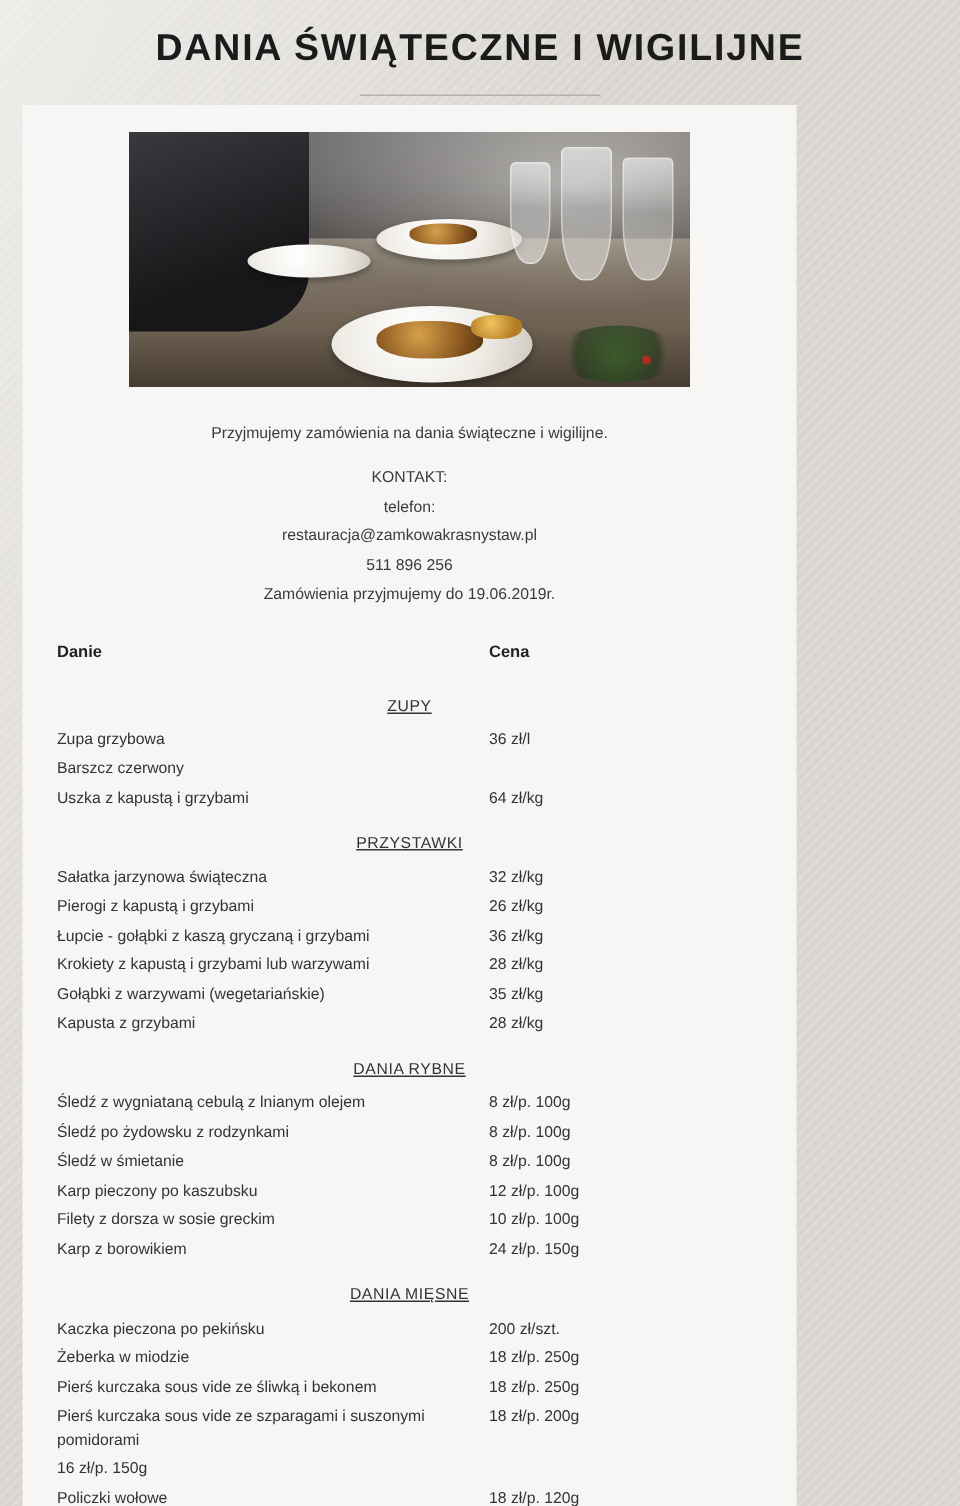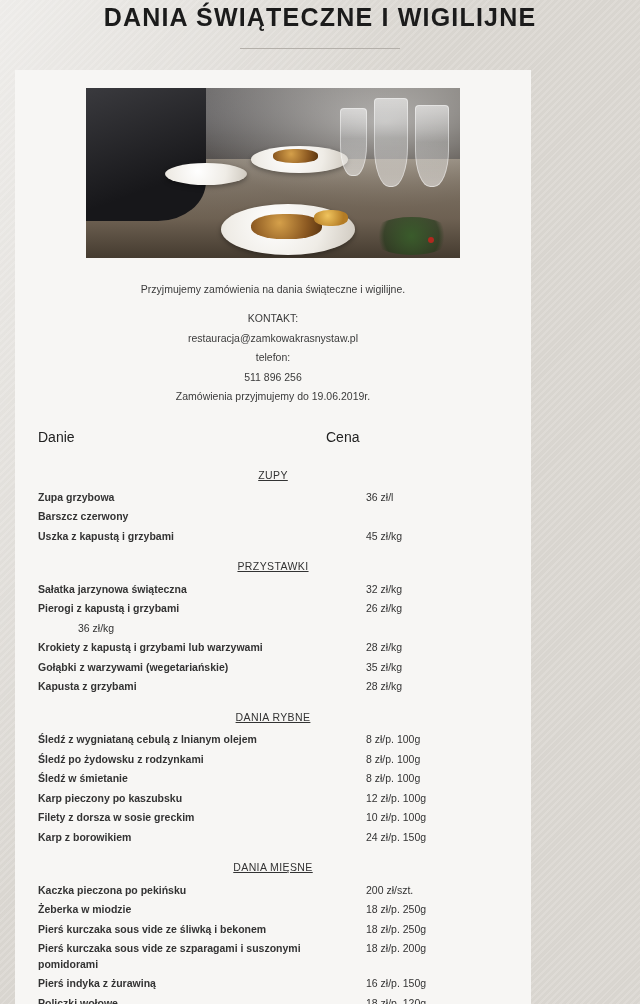--- a/index.html
+++ b/index.html
@@ -27,21 +27,21 @@
       #e6e3de;
     z-index: 0;
   }
   .page {
     position: relative;
     z-index: 1;
     width: 640px;
     height: 1004px;
   }
   .header {
-    padding-top: 3px;
+    padding-top: 18px;
     text-align: center;
   }
   .header h1 {
     margin: 0;
     font-size: 25px;
     font-weight: bold;
     letter-spacing: 1.2px;
     color: #1b1b1b;
   }
   .header-rule {
@@ -142,44 +142,44 @@
     line-height: 1.85;
     color: #3b3b3b;
   }
   .intro .blank { height: 10px; }
   .menu {
     margin: 22px auto 0 auto;
     width: 470px;
   }
   .menu-head {
     display: flex;
-    font-size: 14px;
-    font-weight: normal;
+    font-size: 11px;
+    font-weight: bold;
     color: #222;
     padding-bottom: 10px;
   }
   .menu-head .c-name { width: 288px; }
   .menu-head .c-price { flex: 1; }
   .section-title {
     text-align: center;
     font-size: 10.5px;
     color: #333;
     margin: 14px 0 7px 0;
     letter-spacing: 0.4px;
     text-decoration: underline;
   }
   .row {
     display: flex;
     font-size: 10.5px;
     line-height: 1.45;
     padding: 2.2px 0;
     color: #333;
   }
-  .row .name { width: 288px; padding-right: 4px; font-weight: bold; }
-  .row .price { flex: 1; white-space: nowrap; margin-left: 40px; }
+  .row .name { width: 288px; padding-right: 4px; }
+  .row .price { flex: 1; white-space: nowrap; }
 </style>
 </head>
 <body>
 
 <div class="bg-texture"></div>
 
 <div class="page">
 
   <div class="header">
     <h1>DANIA ŚWIĄTECZNE I WIGILIJNE</h1>
@@ -203,55 +203,56 @@
         <div class="glass g2"></div>
         <div class="greens"></div>
         <div class="berry"></div>
       </div>
     </div>
 
     <div class="intro">
       <div>Przyjmujemy zamówienia na dania świąteczne i wigilijne.</div>
       <div class="blank"></div>
       <div>KONTAKT:</div>
+      <div>telefon:</div>
       <div>restauracja@zamkowakrasnystaw.pl</div>
-      <div>telefon:</div>
       <div>511 896 256</div>
       <div>Zamówienia przyjmujemy do 19.06.2019r.</div>
     </div>
 
     <div class="menu">
       <div class="menu-head">
         <div class="c-name">Danie</div>
         <div class="c-price">Cena</div>
       </div>
 
       <div class="section-title">ZUPY</div>
       <div class="row">
           <div class="name">Zupa grzybowa</div>
           <div class="price">36 zł/l</div>
         </div>
       <div class="row">
           <div class="name">Barszcz czerwony</div>
         </div>
       <div class="row">
           <div class="name">Uszka z kapustą i grzybami</div>
-          <div class="price">45 zł/kg</div>
+          <div class="price">64 zł/kg</div>
         </div>
 
       <div class="section-title">PRZYSTAWKI</div>
       <div class="row">
           <div class="name">Sałatka jarzynowa świąteczna</div>
           <div class="price">32 zł/kg</div>
         </div>
       <div class="row">
           <div class="name">Pierogi z kapustą i grzybami</div>
           <div class="price">26 zł/kg</div>
         </div>
       <div class="row">
+          <div class="name">Łupcie - gołąbki z kaszą gryczaną i grzybami</div>
           <div class="price">36 zł/kg</div>
         </div>
       <div class="row">
           <div class="name">Krokiety z kapustą i grzybami lub warzywami</div>
           <div class="price">28 zł/kg</div>
         </div>
       <div class="row">
           <div class="name">Gołąbki z warzywami (wegetariańskie)</div>
           <div class="price">35 zł/kg</div>
         </div>
@@ -297,21 +298,20 @@
         </div>
       <div class="row">
           <div class="name">Pierś kurczaka sous vide ze śliwką i bekonem</div>
           <div class="price">18 zł/p. 250g</div>
         </div>
       <div class="row">
           <div class="name">Pierś kurczaka sous vide ze szparagami i suszonymi pomidorami</div>
           <div class="price">18 zł/p. 200g</div>
         </div>
       <div class="row">
-          <div class="name">Pierś indyka z żurawiną</div>
           <div class="price">16 zł/p. 150g</div>
         </div>
       <div class="row">
           <div class="name">Policzki wołowe</div>
           <div class="price">18 zł/p. 120g</div>
         </div>
 
     </div>
 
   </div>

